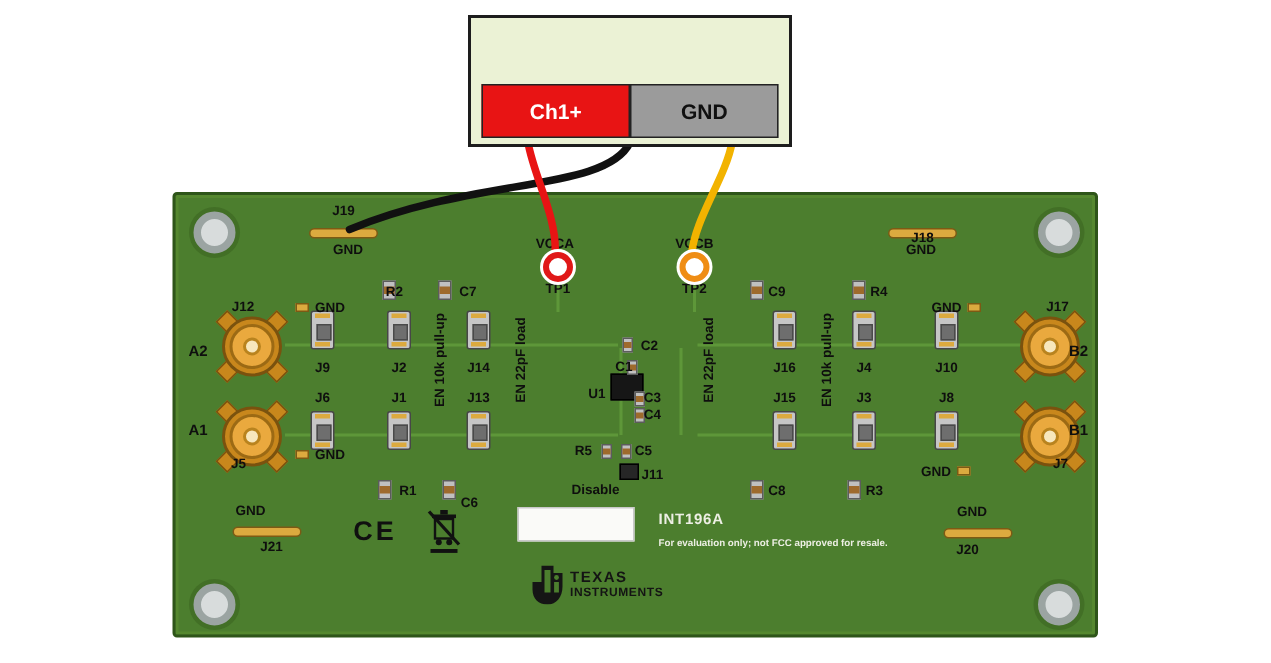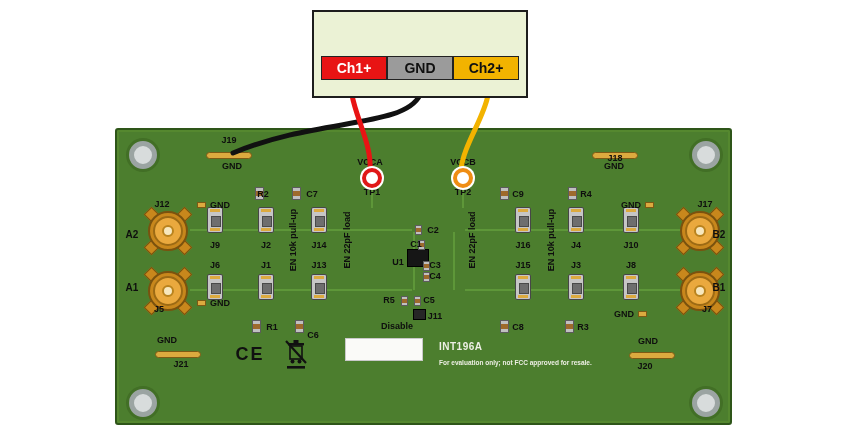--- a/index.html
+++ b/index.html
@@ -2,21 +2,21 @@
 <html><head>
 <meta charset="utf-8">
 <style>
   html,body{margin:0;padding:0;background:#fff;}
   .canvas{position:relative;width:847px;height:442px;background:#ffffff;font-family:"Liberation Sans","DejaVu Sans",sans-serif;overflow:hidden;}
 
   
   .psu{position:absolute;left:312px;top:10px;width:216px;height:88px;background:#ebf2d5;border:2px solid #1d1d1d;box-sizing:border-box;z-index:40;}
   .psu-title{font-weight:bold;font-size:15px;color:#101010;text-align:center;padding:5px 0 4px;border-bottom:2px solid #1d1d1d;}
   .psu-terms{position:absolute;left:7px;right:7px;top:44px;display:flex;}
-  .term{flex:1;height:24px;display:flex;align-items:center;justify-content:center;font-weight:bold;font-size:14px;border:1px solid #222;box-sizing:border-box;}
+  .term{flex:1;height:36px;display:flex;align-items:center;justify-content:center;font-weight:bold;font-size:14px;border:1px solid #222;box-sizing:border-box;}
   .term-ch1{background:#e81414;color:#ffffff;}
   .term-gnd{background:#9b9b9b;color:#101010;}
   .term-ch2{background:#f2b300;color:#101010;}
 
   .wires{position:absolute;left:0;top:0;z-index:25;pointer-events:none;}
 
   
   .board{position:absolute;left:115px;top:128px;width:617px;height:297px;background:#4c7e2e;border:2px solid #2e5519;border-radius:3px;box-sizing:border-box;box-shadow:inset 0 0 0 2px #55882f;}
   .screw{position:absolute;width:18px;height:18px;border-radius:50%;background:#d8dcdc;border:5px solid #9ba4a2;box-shadow:0 0 0 3px #426f26;}
   .trace{position:absolute;background:#5e9739;}
@@ -54,21 +54,20 @@
 </style>
 </head>
 <body>
 
 <div class="canvas">
 
   <div class="psu">
     <div class="psu-terms">
       <div class="term term-ch1">Ch1+</div>
       <div class="term term-gnd">GND</div>
-      <div class="term term-ch2">Ch2+</div>
     </div>
   </div>
 
   <svg class="wires" width="847" height="442">
     <path d="M 420 95 C 404 128, 316 118, 233 153" stroke="#111111" stroke-width="5" fill="none" stroke-linecap="round"></path>
     <path d="M 352 95 C 356 118, 372 146, 370 170" stroke="#e81414" stroke-width="5" fill="none" stroke-linecap="round"></path>
     <path d="M 488 95 C 484 118, 463 146, 461 170" stroke="#f2b300" stroke-width="5" fill="none" stroke-linecap="round"></path>
   </svg>
 
   <div class="board">
@@ -234,20 +233,32 @@
     <div class="whitelabel"></div>
     <svg style="position:absolute;left:166px;top:207px" width="26" height="34" viewBox="0 0 26 34">
       <rect x="7" y="9" width="12" height="13" fill="none" stroke="#111" stroke-width="1.6"></rect>
       <rect x="5" y="6" width="16" height="2.4" fill="#111"></rect>
       <rect x="10.5" y="3" width="5" height="3" fill="#111"></rect>
       <circle cx="9.5" cy="24.5" r="2" fill="#111"></circle>
       <circle cx="16.5" cy="24.5" r="2" fill="#111"></circle>
       <line x1="3" y1="4" x2="23" y2="26" stroke="#111" stroke-width="2.2"></line>
       <rect x="4" y="29" width="18" height="2.6" fill="#111"></rect>
     </svg>
+    <div class="tilogo" style="left:237px;top:247px">
+      <svg width="22" height="26" viewBox="0 0 22 26">
+        <path d="M7 0h8v5h6v9c0 7-4 12-10 12S1 22 1 16v-5h6z" fill="#151515"></path>
+        <rect x="9" y="3" width="4" height="15" fill="#4c7e2e"></rect>
+        <circle cx="17" cy="8" r="1.6" fill="#4c7e2e"></circle>
+        <rect x="15.4" y="11" width="3.2" height="7" fill="#4c7e2e"></rect>
+      </svg>
+      <div class="tilogo-tx">
+        <div class="t1">TEXAS</div>
+        <div class="t2">INSTRUMENTS</div>
+      </div>
+    </div>
 
     <div class="lbl" style="left:112px;top:5px">J19</div>
     <div class="lbl" style="left:115px;top:31px">GND</div>
     <div class="lbl" style="left:498px;top:23px">J18</div>
     <div class="lbl" style="left:497px;top:31px">GND</div>
 
     <div class="lbl" style="left:253px;top:27px">VCCA</div>
     <div class="lbl" style="left:255px;top:57px">TP1</div>
     <div class="lbl" style="left:346px;top:27px">VCCB</div>
     <div class="lbl" style="left:346px;top:57px">TP2</div>

